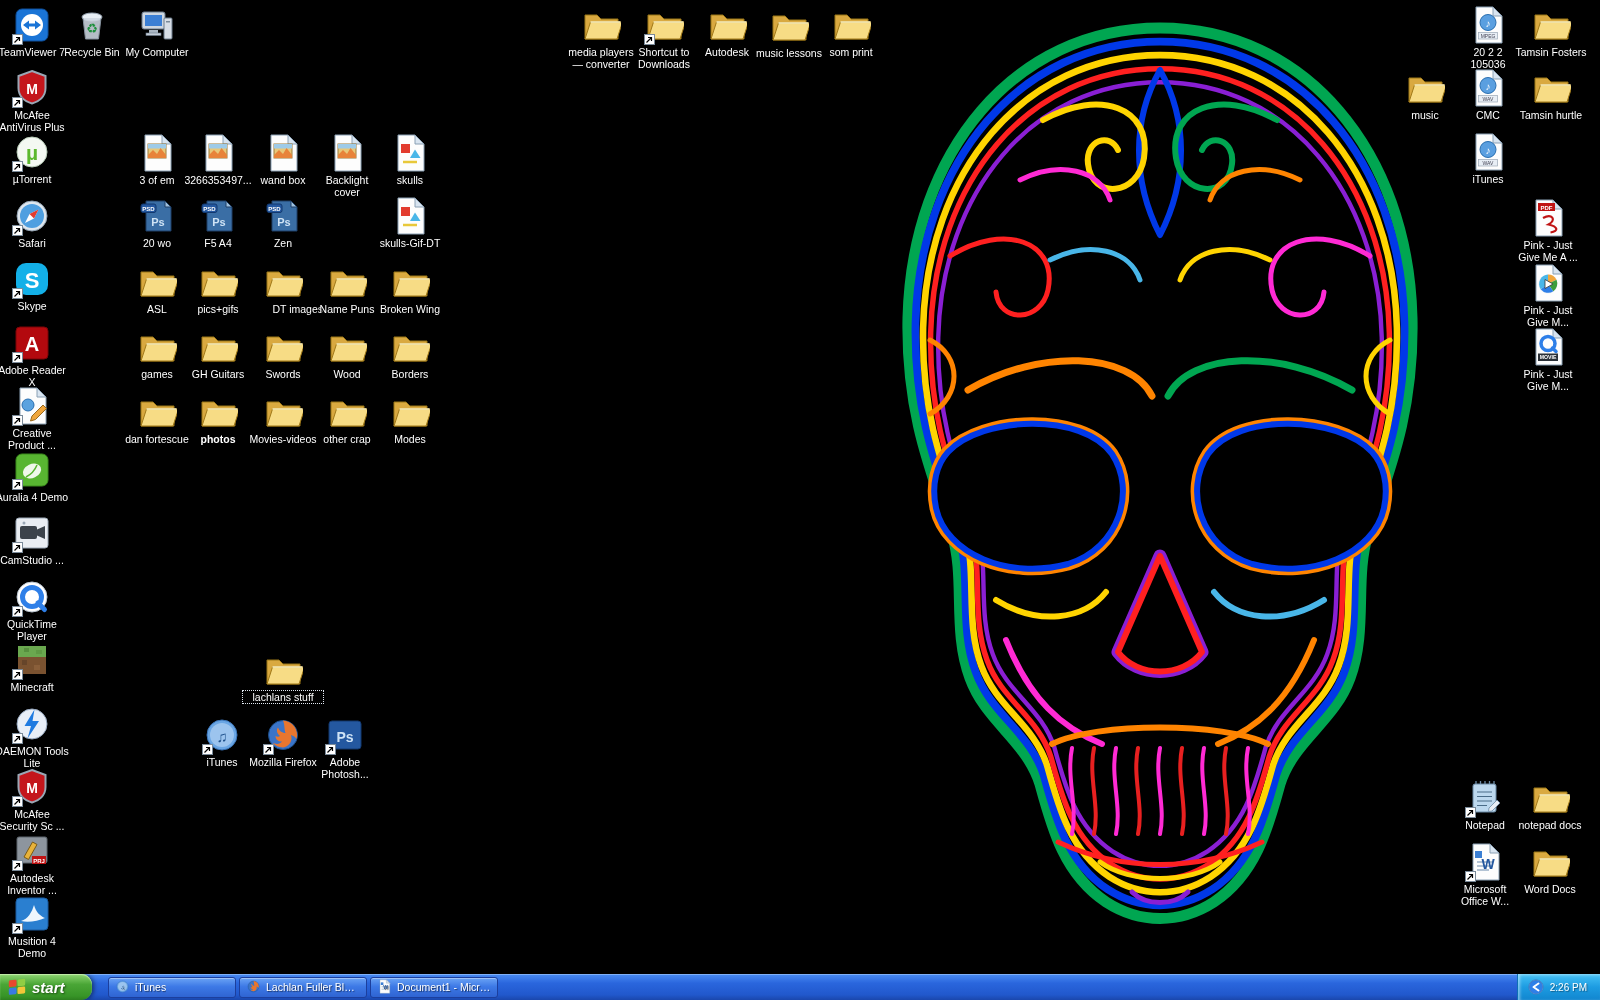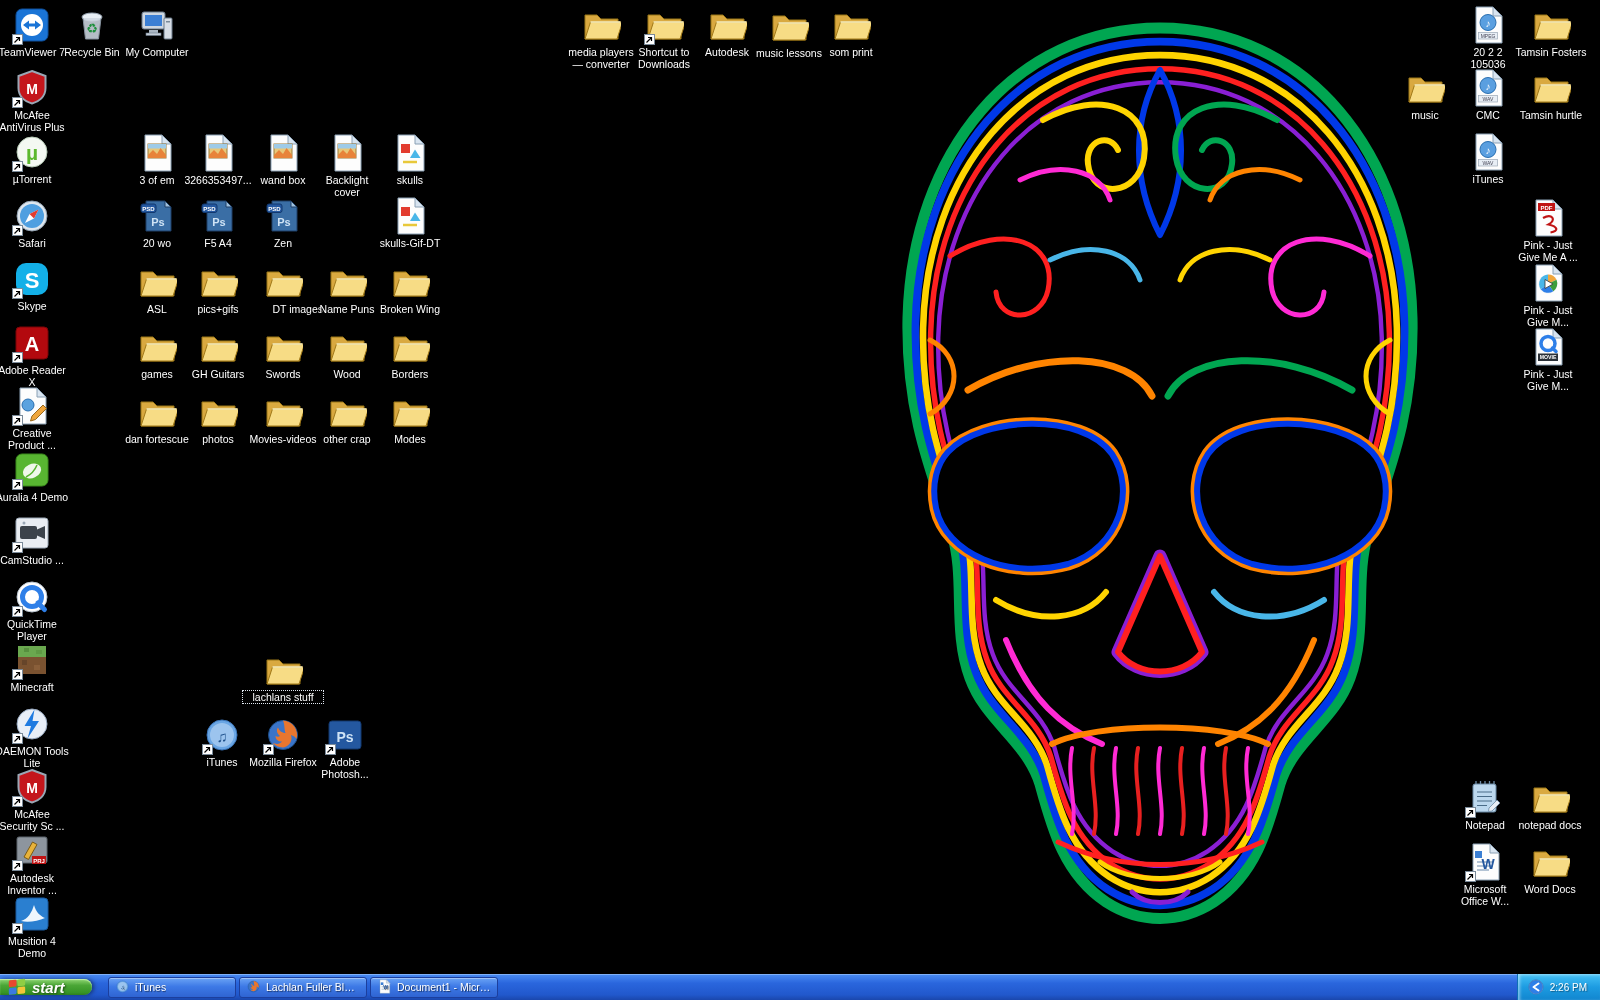--- a/index.html
+++ b/index.html
@@ -20,21 +20,21 @@
   .icon-cell.selected .icon-label{outline:1px dotted #dfe6ef;outline-offset:0px;}
   
   .taskbar{
     position:absolute;left:0;bottom:0;width:1600px;height:26px;z-index:50;
     background:linear-gradient(#4a8cf2,#2a66dd 35%,#2158cc 80%,#16folded 100%);
     background:linear-gradient(#4a8cf2,#2a66dd 35%,#2158cc 80%,#1a47ad);
     display:flex;align-items:center;
     box-shadow:inset 0 1px 0 #7fb0f8;
   }
   .start-button{
-    height:16px;min-width:92px;box-sizing:border-box;
+    height:26px;min-width:92px;box-sizing:border-box;
     background:linear-gradient(#8fd673,#4aa636 40%,#379427 85%,#2d7f1f);
     border-radius:0 11px 11px 0;display:flex;align-items:center;gap:5px;
     padding:0 16px 0 7px;color:#fff;font-style:italic;font-weight:bold;font-size:15px;
     text-shadow:1px 1px 2px #1d4f12;box-shadow:inset 0 1px 1px #c4eeab,2px 0 4px rgba(0,0,0,.45);
     cursor:pointer;
   }
   .start-button svg{width:20px;height:20px;}
   .task-buttons{display:flex;gap:3px;margin-left:16px;}
   .task-button{
     width:128px;height:21px;box-sizing:border-box;
@@ -572,21 +572,21 @@
       <div class="icon-cell" style="left: 123px; top: 392px;">
         <div class="icon-art">
           <svg viewBox="0 0 40 40">
             <path d="M4 10 h12 l4 4 h17 v20 h-33 z" fill="#d9a940" stroke="#9a7617"></path>
             <path d="M4 34 l5.5 -17 h32 l-5.5 17 z" fill="#f7dc85" stroke="#a07817"></path>
             <path d="M9.5 17 h30" stroke="#fdf3c4" stroke-width="1.5"></path>
           </svg>
         </div>
         <div class="icon-label">dan fortescue</div>
       </div>
-      <div class="icon-cell" style="left: 184px; top: 392px;">
+      <div class="icon-cell" style="left: 184px; top: 392px; font-weight: bold;">
         <div class="icon-art">
           <svg viewBox="0 0 40 40">
             <path d="M4 10 h12 l4 4 h17 v20 h-33 z" fill="#d9a940" stroke="#9a7617"></path>
             <path d="M4 34 l5.5 -17 h32 l-5.5 17 z" fill="#f7dc85" stroke="#a07817"></path>
             <path d="M9.5 17 h30" stroke="#fdf3c4" stroke-width="1.5"></path>
           </svg>
         </div>
         <div class="icon-label">photos</div>
       </div>
       <div class="icon-cell" style="left: 249px; top: 392px;">

